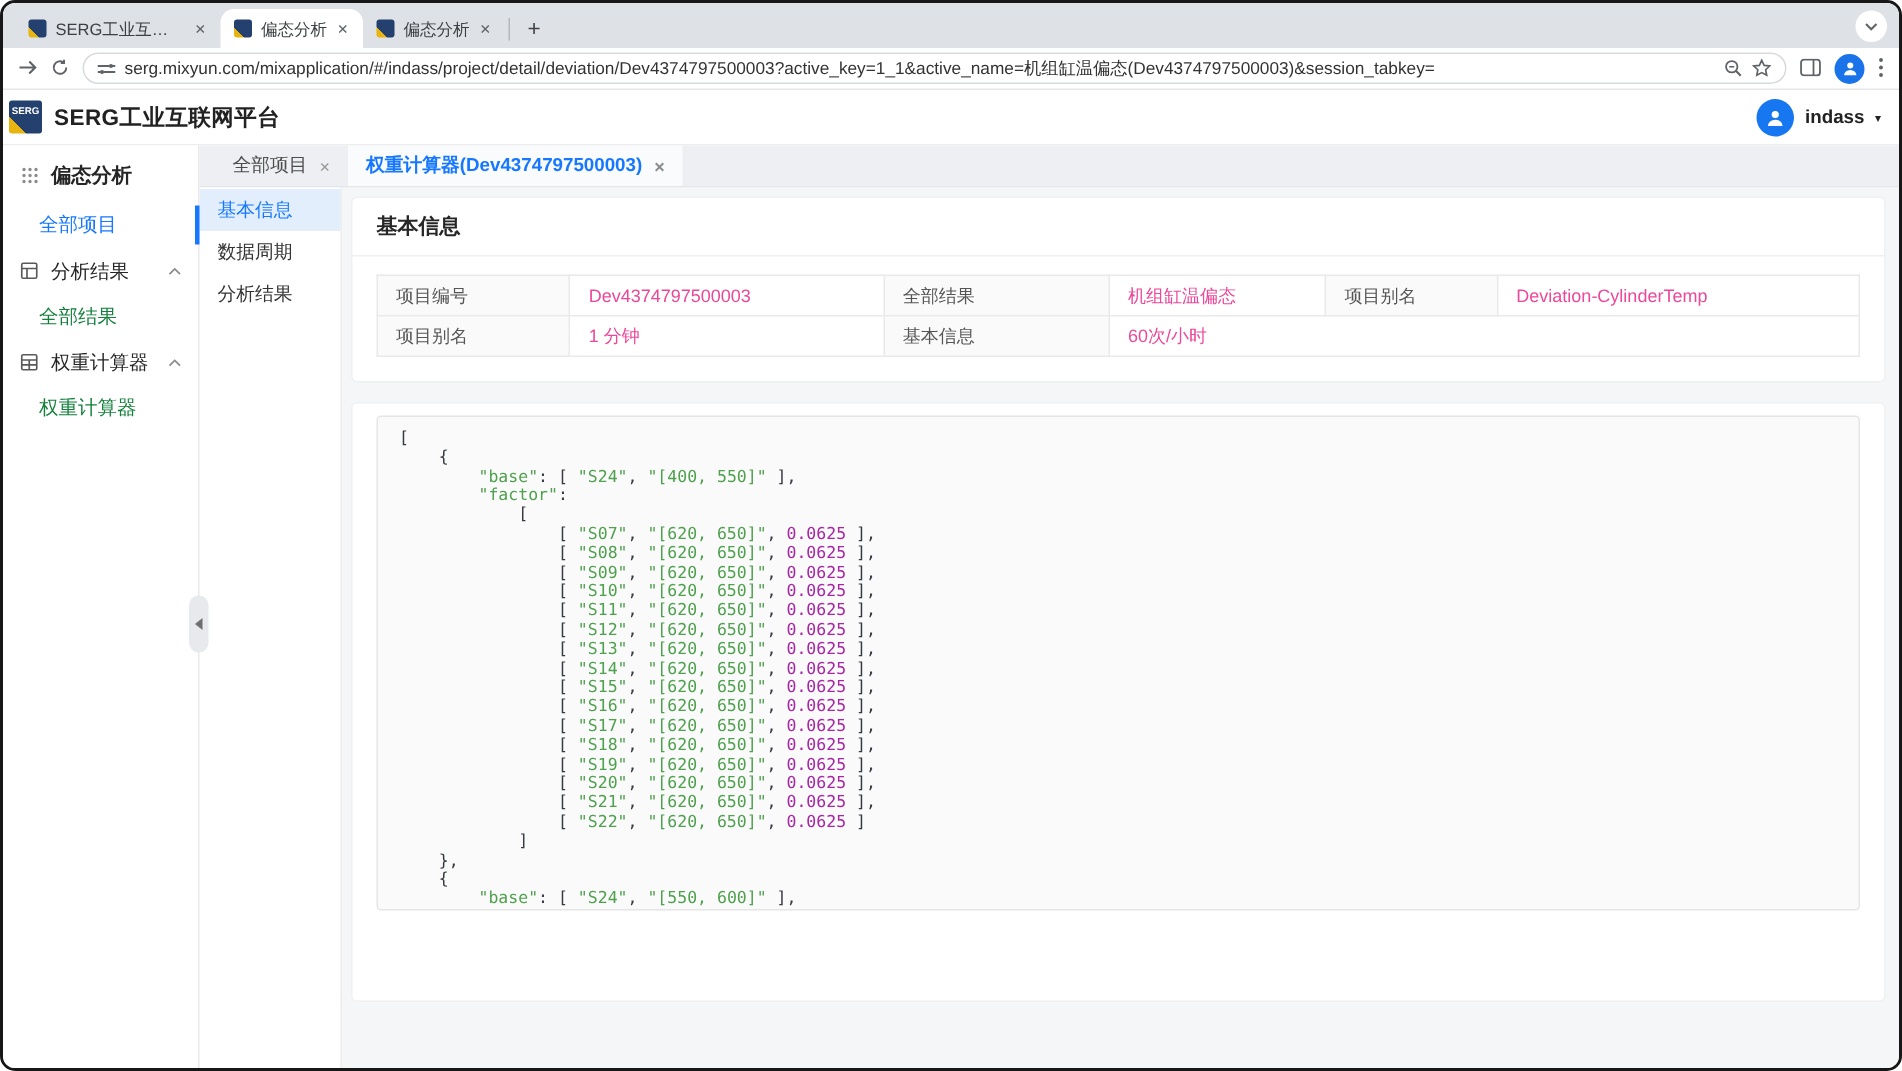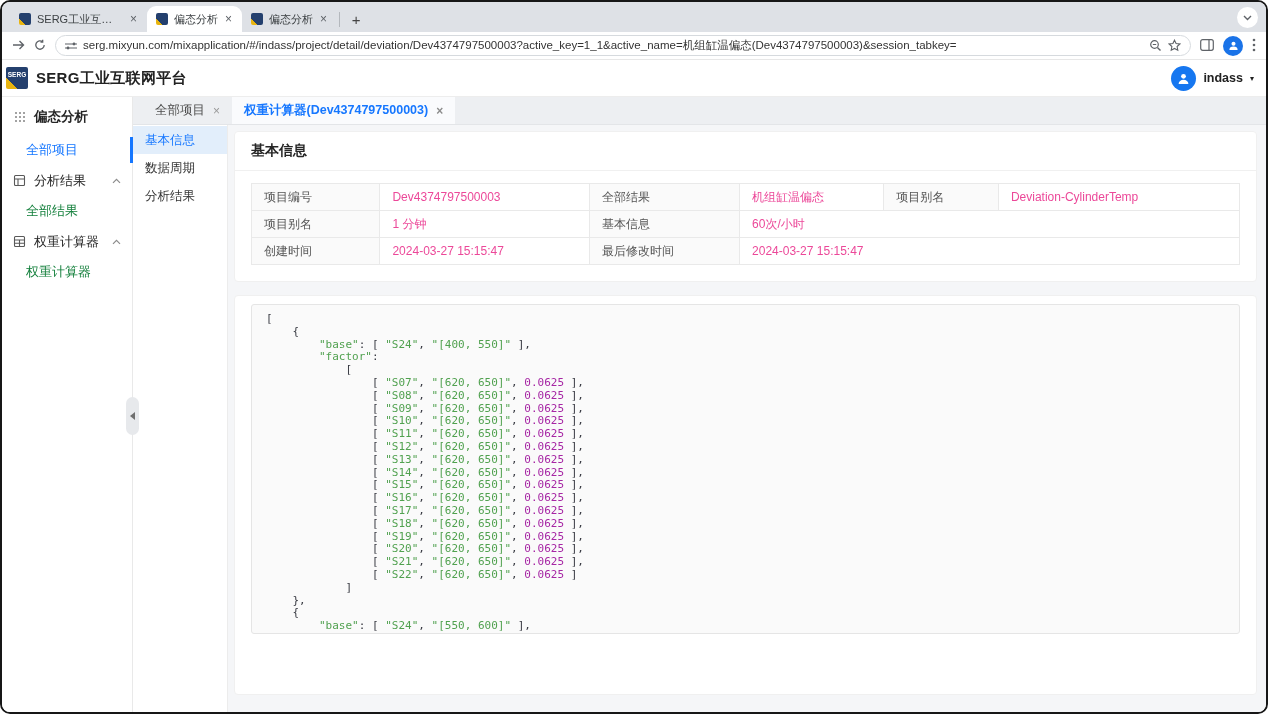--- a/index.html
+++ b/index.html
@@ -300,26 +300,20 @@
                   <td class="val">机组缸温偏态</td>
                   <td class="lbl">项目别名</td>
                   <td class="val">Deviation-CylinderTemp</td>
                 </tr>
                 <tr>
                   <td class="lbl">项目别名</td>
                   <td class="val">1 分钟</td>
                   <td class="lbl">基本信息</td>
                   <td class="val" colspan="3">60次/小时</td>
                 </tr>
-                <tr>
-                  <td class="lbl">创建时间</td>
-                  <td class="val">2024-03-27 15:15:47</td>
-                  <td class="lbl">最后修改时间</td>
-                  <td class="val" colspan="3">2024-03-27 15:15:47</td>
-                </tr>
               </tbody>
                 </table>
             </div>
           </div>
 
           <div class="card card2">
             <div class="codewrap">
               <pre class="code">[
     {
         <span style="color:#50a14f">"base"</span>: [ <span style="color:#50a14f">"S24"</span>, <span style="color:#50a14f">"[400, 550]"</span> ],

